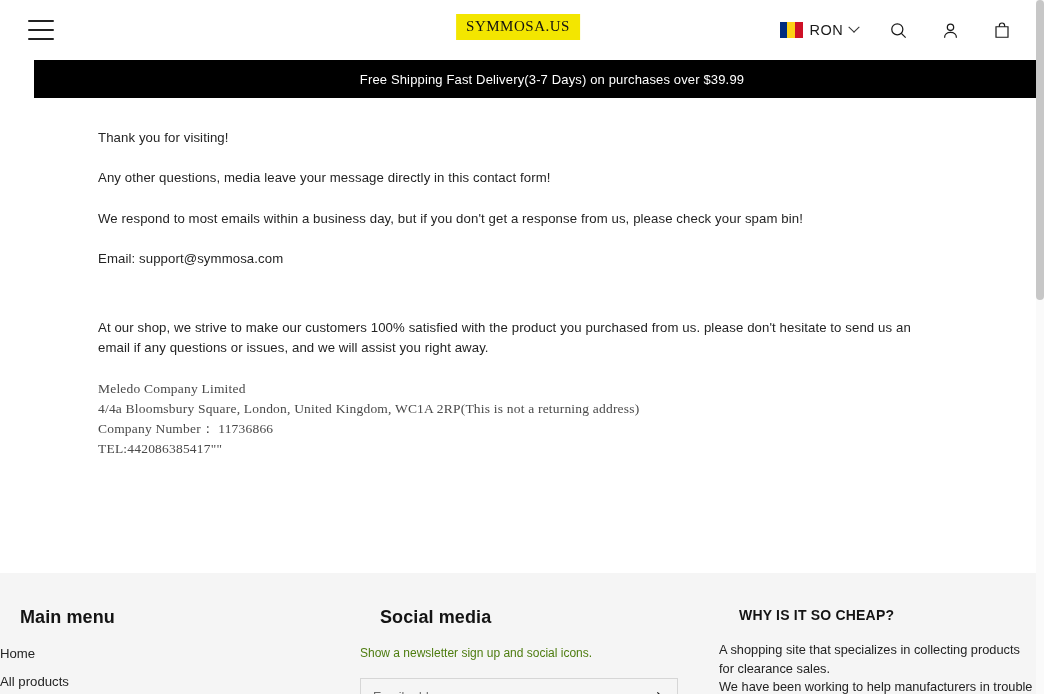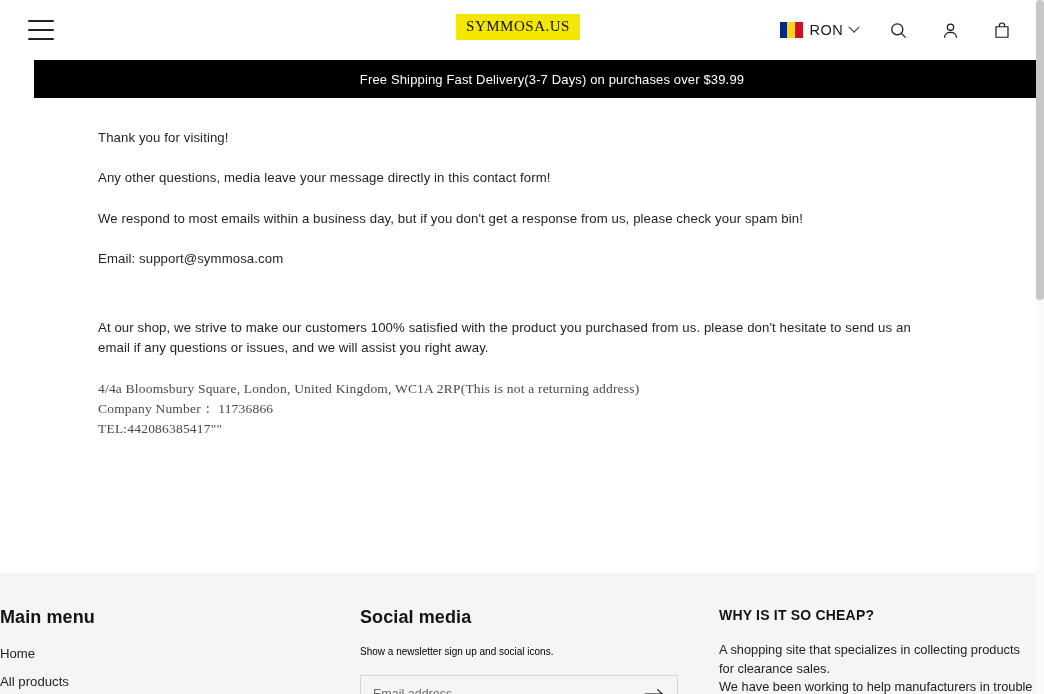--- a/index.html
+++ b/index.html
@@ -174,35 +174,36 @@
   .col-menu { width: 360px; padding-left: 0; }
   .col-social { width: 359px; }
   .col-why { width: 317px; }
 
   .footer h3 {
     font-size: 18px;
     font-weight: 700;
     color: #141414;
     margin-bottom: 18px;
     letter-spacing: 0.1px;
+    padding-left: 20px;
   }
   .footer h3.why {
     font-size: 14px;
     letter-spacing: 0.2px;
   }
   .footer ul { list-style: none; }
   .footer ul li {
     font-size: 13.2px;
     color: #252525;
     margin-bottom: 13px;
     cursor: pointer;
   }
   .social-desc {
-    font-size: 10px;
-    color: #000000;
+    font-size: 12px;
+    color: #4d7c0f;
     margin-bottom: 18px;
   }
   .newsletter {
     width: 318px;
     height: 38px;
     border: 1px solid #d6d6d6;
     background: #f5f5f5;
     display: flex;
     align-items: center;
     padding: 0 12px;
@@ -303,20 +304,21 @@
   <div class="main">
 
     <div class="content">
       <p>Thank you for visiting!</p>
       <p>Any other questions, media leave your message directly in this contact form!</p>
       <p>We respond to most emails within a business day, but if you don't get a response from us, please check your spam bin!</p>
       <p>Email: support@symmosa.com</p>
       <p class="wide">At our shop, we strive to make our customers 100% satisfied with the product you purchased from us. please don't hesitate to send us an email if any questions or issues, and we will assist you right away.</p>
 
       <div class="address-block">
+        <div>Meledo Company Limited</div>
         <div>4/4a Bloomsbury Square, London, United Kingdom, WC1A 2RP(This is not a returning address)</div>
         <div>Company Number： 11736866</div>
         <div>TEL:442086385417""</div>
       </div>
     </div>
   </div>
 
   <div class="footer">
     <div class="footer-inner">
 

